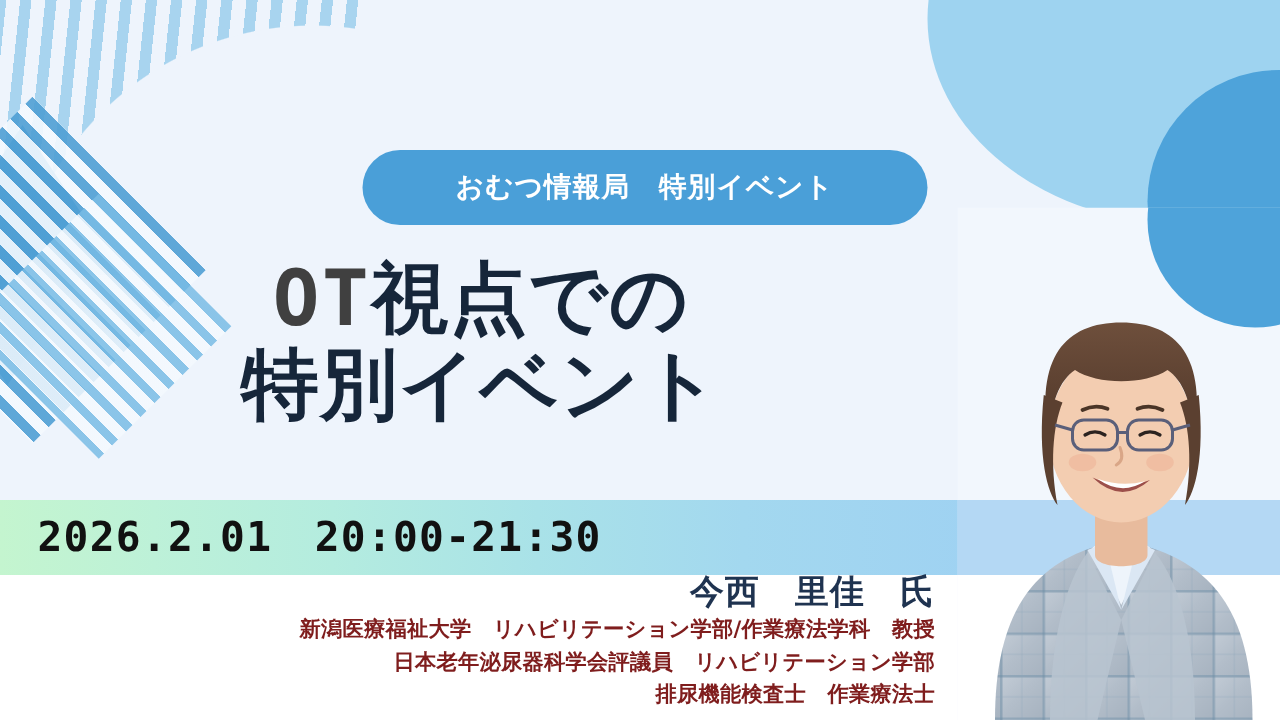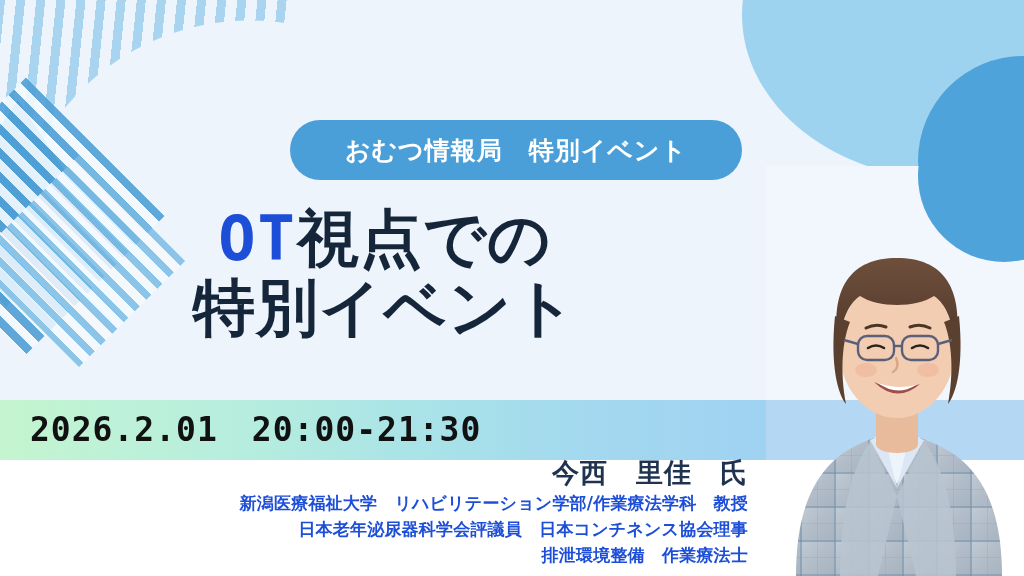--- a/index.html
+++ b/index.html
@@ -160,21 +160,21 @@
     width: 452px;
     height: 60px;
     border-radius: 30px;
     background: #4a9fd8;
     display: flex;
     align-items: center;
     justify-content: center;
   }
   .badge-label {
     color: #ffffff;
-    font-size: 25px;
+    font-size: 22px;
     font-weight: 700;
     letter-spacing: 1px;
     white-space: pre;
   }
 
   
   .title-block {
     position: absolute;
     left: 0;
     top: 204px;
@@ -183,21 +183,21 @@
   }
   .title-line {
     font-size: 62px;
     font-weight: 800;
     line-height: 1.12;
     letter-spacing: 1px;
     color: #16263a;
     white-space: pre;
   }
   .title-accent {
-    color: #1d4ed8;
+    color: #404040;
     font-family: "DejaVu Sans Mono", "Liberation Mono", monospace;
     font-weight: 700;
     letter-spacing: 2px;
   }
 
   
   .speaker-name {
     position: absolute;
     right: 276px;
     top: 455px;
@@ -207,21 +207,21 @@
     white-space: pre;
     letter-spacing: 1px;
   }
   .affil {
     position: absolute;
     right: 276px;
     width: 620px;
     text-align: right;
     font-size: 17px;
     font-weight: 700;
-    color: #1d4ed8;
+    color: #7f1d1d;
     white-space: pre;
     letter-spacing: .2px;
   }
   .affil1 { top: 492px; }
   .affil2 { top: 518px; }
   .affil3 { top: 544px; }
 
   
   .portrait {
     position: absolute;
@@ -329,16 +329,16 @@
         <path d="M112,217 q19,14 38,2 q-19,5 -38,-2 Z" fill="#ffffff"></path>
 
         <ellipse cx="100" cy="204" rx="11" ry="7" fill="#eeb093" opacity="0.5"></ellipse>
         <ellipse cx="162" cy="204" rx="11" ry="7" fill="#eeb093" opacity="0.5"></ellipse>
       </g>
     </svg>
   </div>
 
   <div class="speaker-name">今西　里佳　氏</div>
   <div class="affil affil1">新潟医療福祉大学　リハビリテーション学部/作業療法学科　教授</div>
-  <div class="affil affil2">日本老年泌尿器科学会評議員　日本コンチネンス協会理事</div>
-  <div class="affil affil3">排泄環境整備　作業療法士</div>
+  <div class="affil affil2">日本老年泌尿器科学会評議員　リハビリテーション学部</div>
+  <div class="affil affil3">排尿機能検査士　作業療法士</div>
 
 </div>
 
 </body></html>

